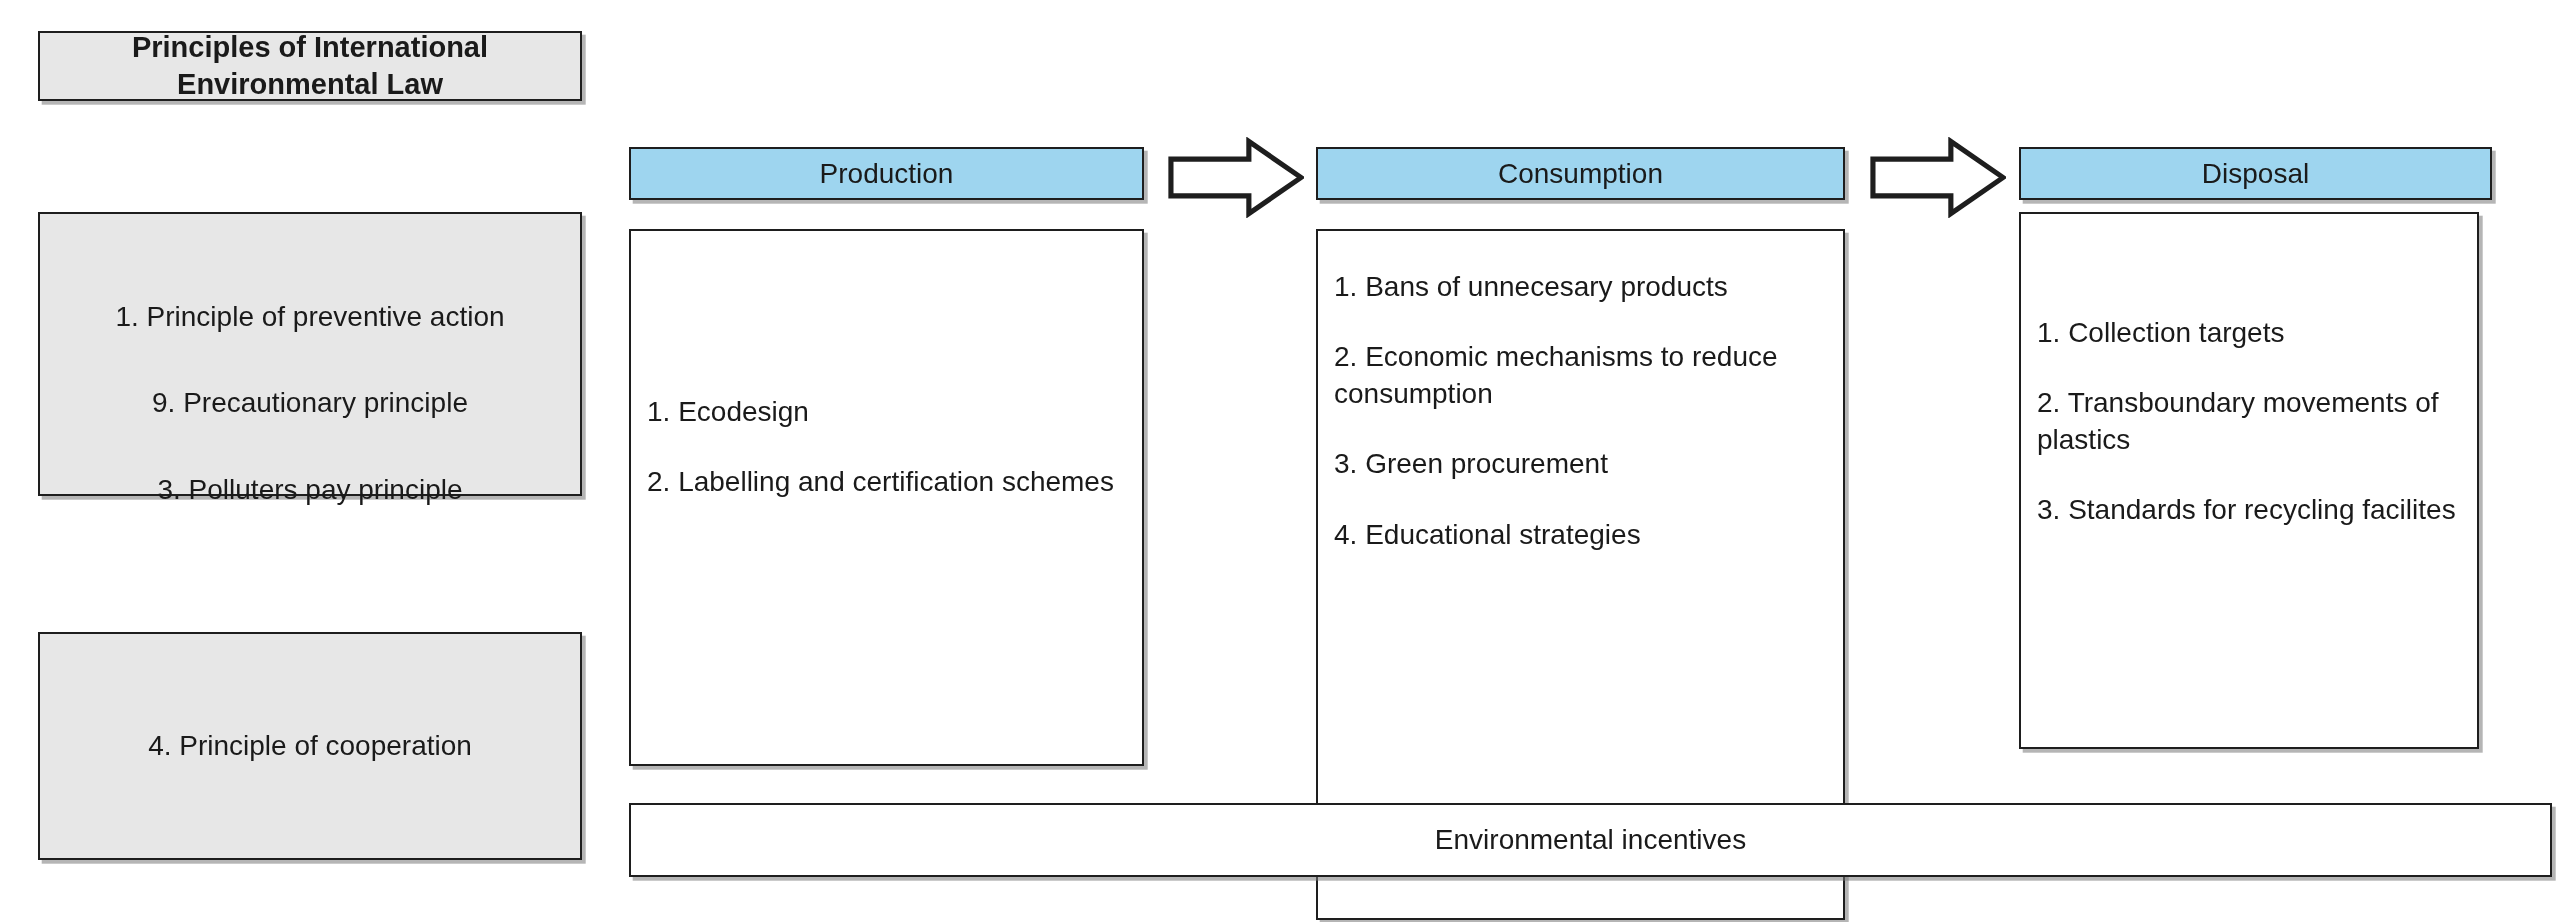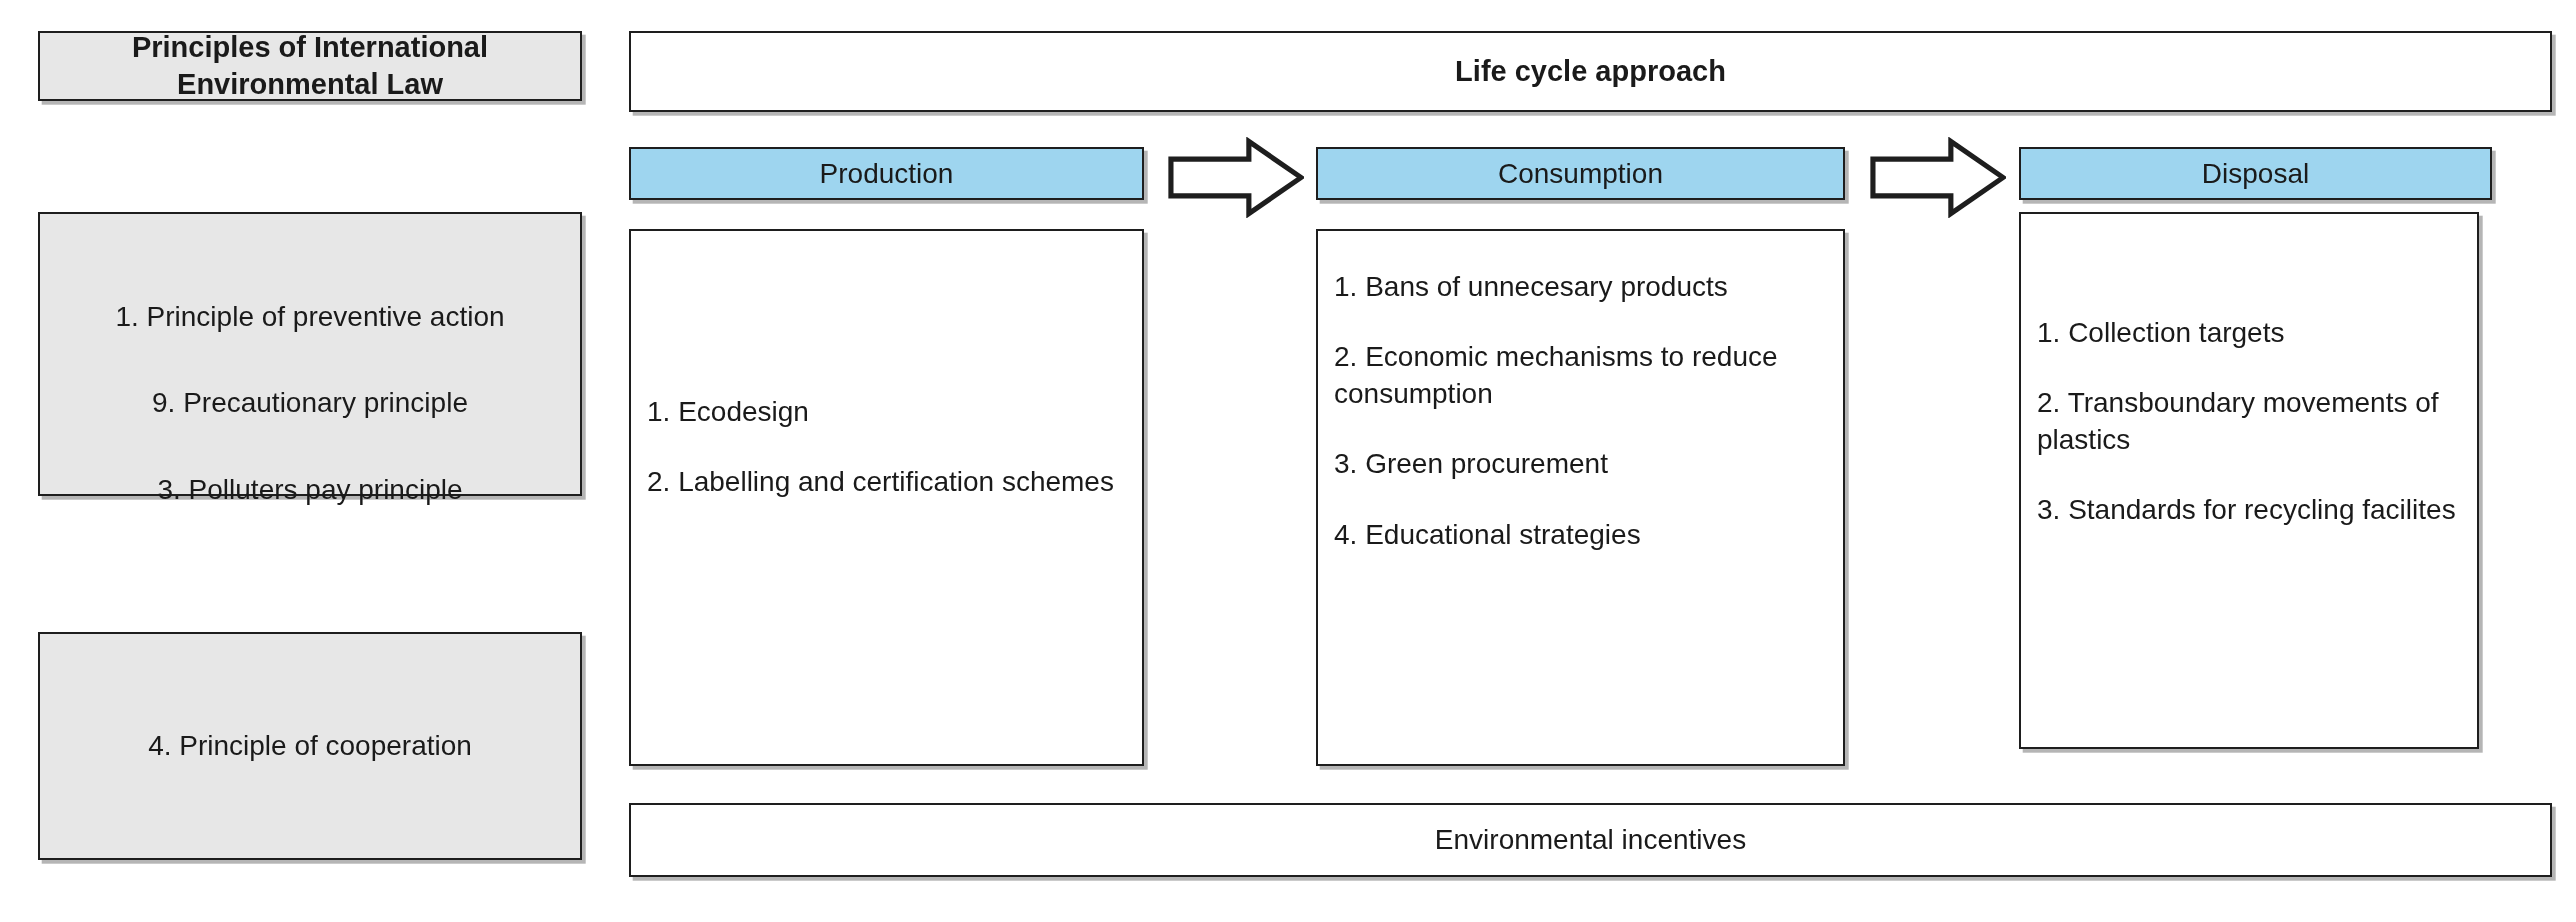--- a/index.html
+++ b/index.html
@@ -80,21 +80,21 @@
   #stage-header-consumption { left: 1316px; top: 147px; width: 529px; }
   #stage-header-disposal    { left: 2019px; top: 147px; width: 473px; }
 
   
   .stage-body {
     font-size: 28px;
     line-height: 1.3;
     padding: 19px 16px 0 16px;
   }
   #stage-body-production  { left: 629px;  top: 229px; width: 515px; height: 537px; }
-  #stage-body-consumption { left: 1316px; top: 229px; width: 529px; height: 537px; }
+  #stage-body-consumption { left: 1316px; top: 229px; width: 529px; height: 691px; }
   #stage-body-disposal    { left: 2019px; top: 212px; width: 460px; height: 537px; }
 
   
   #stage-body-production  .items { margin-top: 144px; }
   #stage-body-consumption .items { margin-top: 19px; }
   #stage-body-disposal    .items { margin-top: 82px; }
 
   .stage-item { margin-bottom: 34px; }
   .stage-item:last-child { margin-bottom: 0; }
 
@@ -130,23 +130,20 @@
   </div>
 
   <div class="box gray center" id="cooperation-box">
     <span>4. Principle of cooperation</span>
   </div>
 
 </div>
 
 <div id="main-panel">
 
-  <div class="box center" id="lifecycle-header-box">
-    <span>Life cycle approach</span>
-  </div>
 
   <div class="box blue center stage-header" id="stage-header-production">
     <span>Production</span>
   </div>
 
   <div class="box blue center stage-header" id="stage-header-consumption">
     <span>Consumption</span>
   </div>
 
   <div class="box blue center stage-header" id="stage-header-disposal">

